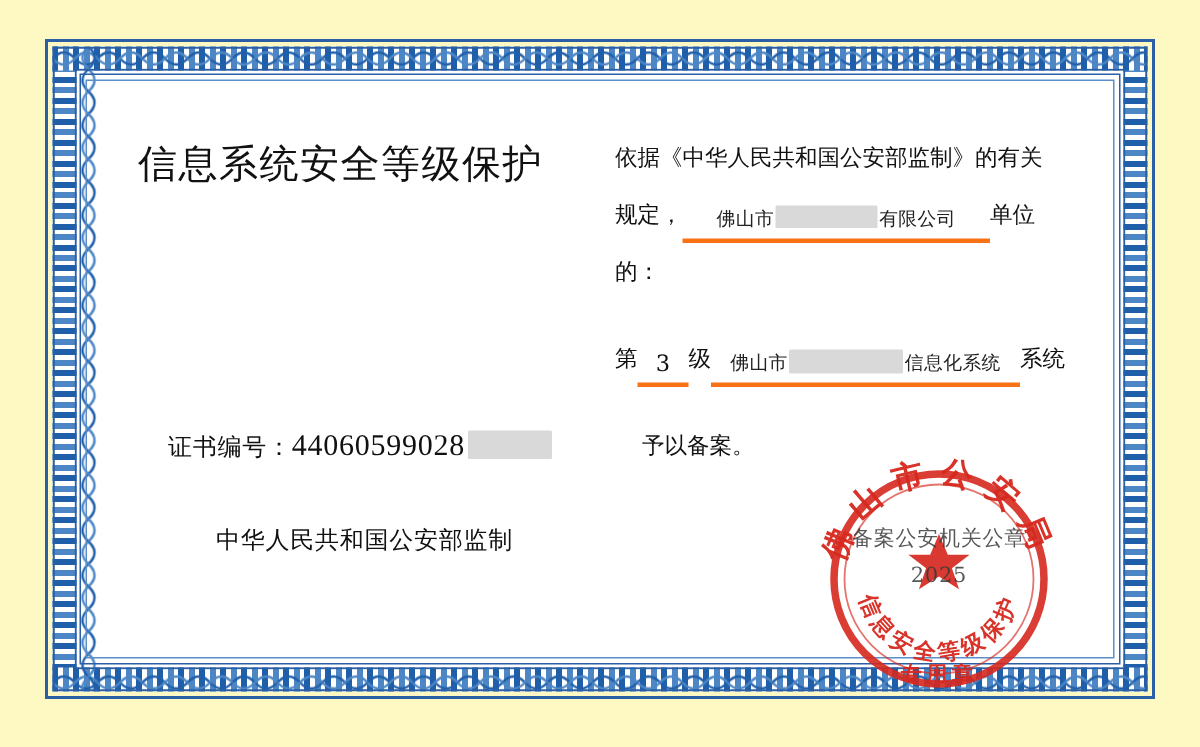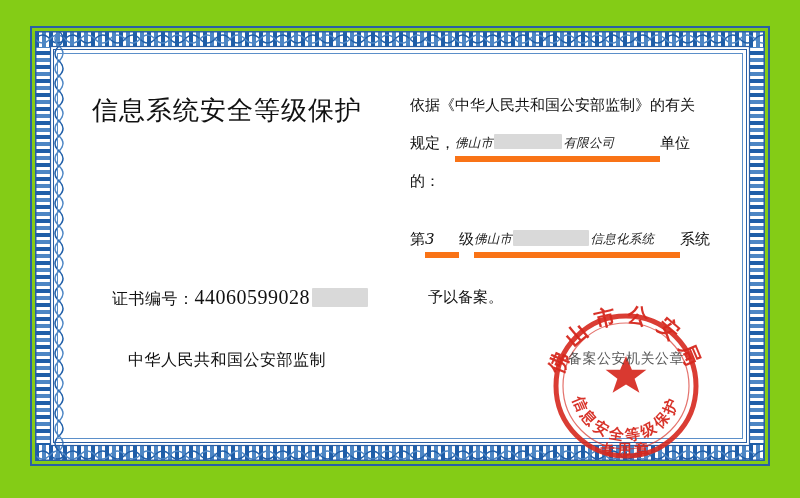--- a/index.html
+++ b/index.html
@@ -10,21 +10,21 @@
     width: 800px;
     height: 498px;
     background: #ffffff;
     font-family: "Liberation Serif", serif;
     overflow: hidden;
   }
   #certificate {
     position: relative;
     width: 800px;
     height: 498px;
-    background: #84cc16;
+    background: #fef9c3;
   }
   
   .border-outer {
     position: absolute;
     left: 30px;
     top: 26px;
     width: 740px;
     height: 440px;
     border: 2px solid #2a5fa5;
     box-sizing: border-box;
@@ -157,20 +157,21 @@
   .issuer {
     position: absolute;
     left: 0;
     top: 292px;
     width: 330px;
     text-align: center;
     font-size: 16px;
     color: #111111;
     font-family: "DejaVu Serif", serif;
     letter-spacing: 0.5px;
+    padding-left: 16px;
   }
 
   
   .right-col {
     position: absolute;
     left: 340px;
     top: 0;
     width: 336px;
     height: 376px;
     font-size: 15px;
@@ -180,28 +181,27 @@
   }
   .r-line { position: absolute; white-space: nowrap; }
   .l1 { left: 8px; top: 28px; }
   .l2 { left: 8px; top: 66px; }
   .l3 { left: 8px; top: 104px; }
   .l4 { left: 8px; top: 162px; }
   .l5 { left: 8px; top: 220px; margin-left: 18px; }
 
   .blank-under {
     display: inline-block;
-    border-bottom: 6px solid #f97316;
-    text-align: left;
+    border-bottom: 3px solid #f97316;
+    text-align: center;
     vertical-align: bottom;
     line-height: 26px;
     height: 26px;
     font-size: 13px;
     position: relative;
-    font-style: italic;
   }
   .blank-org { width: 205px; }
   .blank-level { width: 34px; font-size: 15px; }
   .blank-system { width: 206px; }
   .blank-txt {
     font-size: 12.5px;
     color: #222222;
     letter-spacing: 0.3px;
   }
   .redact-org {
@@ -313,15 +313,16 @@
       </text>
       <text font-family="DejaVu Serif, serif" font-size="15" font-weight="bold" fill="#d6281e" opacity="0.95">
         <textPath href="#arcBottom" startOffset="50%" text-anchor="middle" letter-spacing="3">信息安全等级保护</textPath>
       </text>
       <text x="88" y="156" text-anchor="middle" font-family="DejaVu Serif, serif" font-size="14" font-weight="bold" fill="#d6281e" opacity="0.95" letter-spacing="3">专用章</text>
     </svg>
   </div>
 
   <div class="seal-text-overlay" style="position:absolute;left:538px;top:298px;">
     <div style="position:absolute;left:0;top:52px;width:176px;text-align:center;font-family:'DejaVu Serif',serif;font-size:14px;color:#3a3a3a;opacity:0.85;letter-spacing:0.5px;white-space:nowrap;">备案公安机关公章</div>
+    <div style="position:absolute;left:0;top:78px;width:176px;text-align:center;font-family:'DejaVu Serif',serif;font-size:14px;color:#3a3a3a;opacity:0.85;letter-spacing:0.5px;">2025</div>
   </div>
 
 </div>
 
 </body></html>

